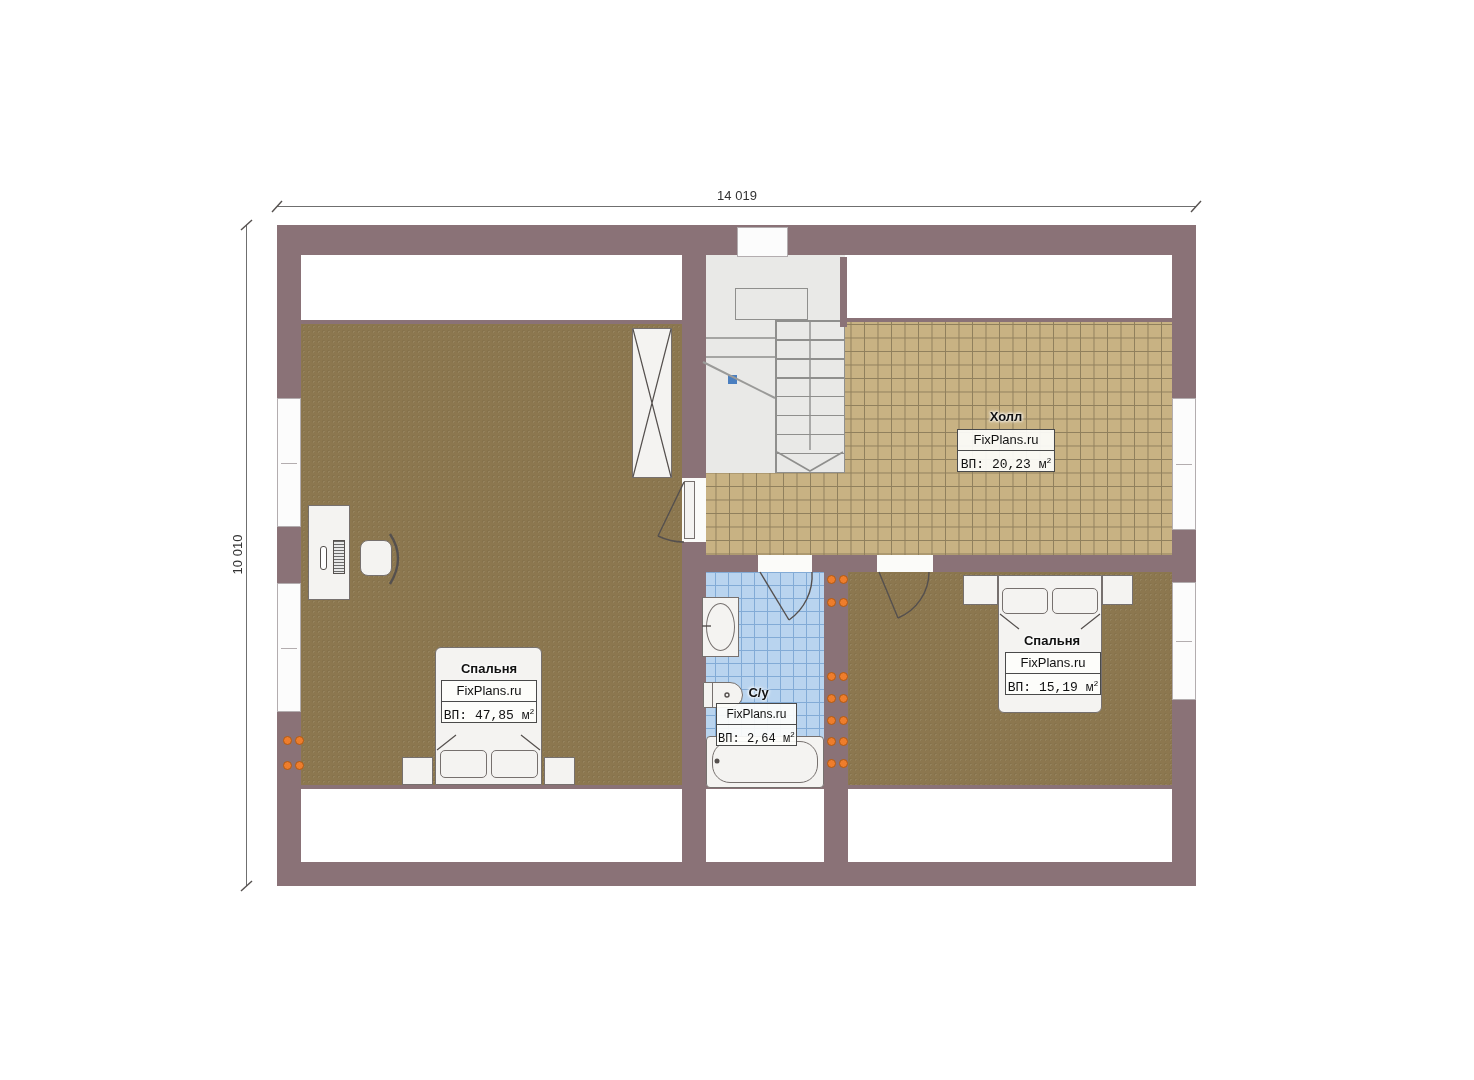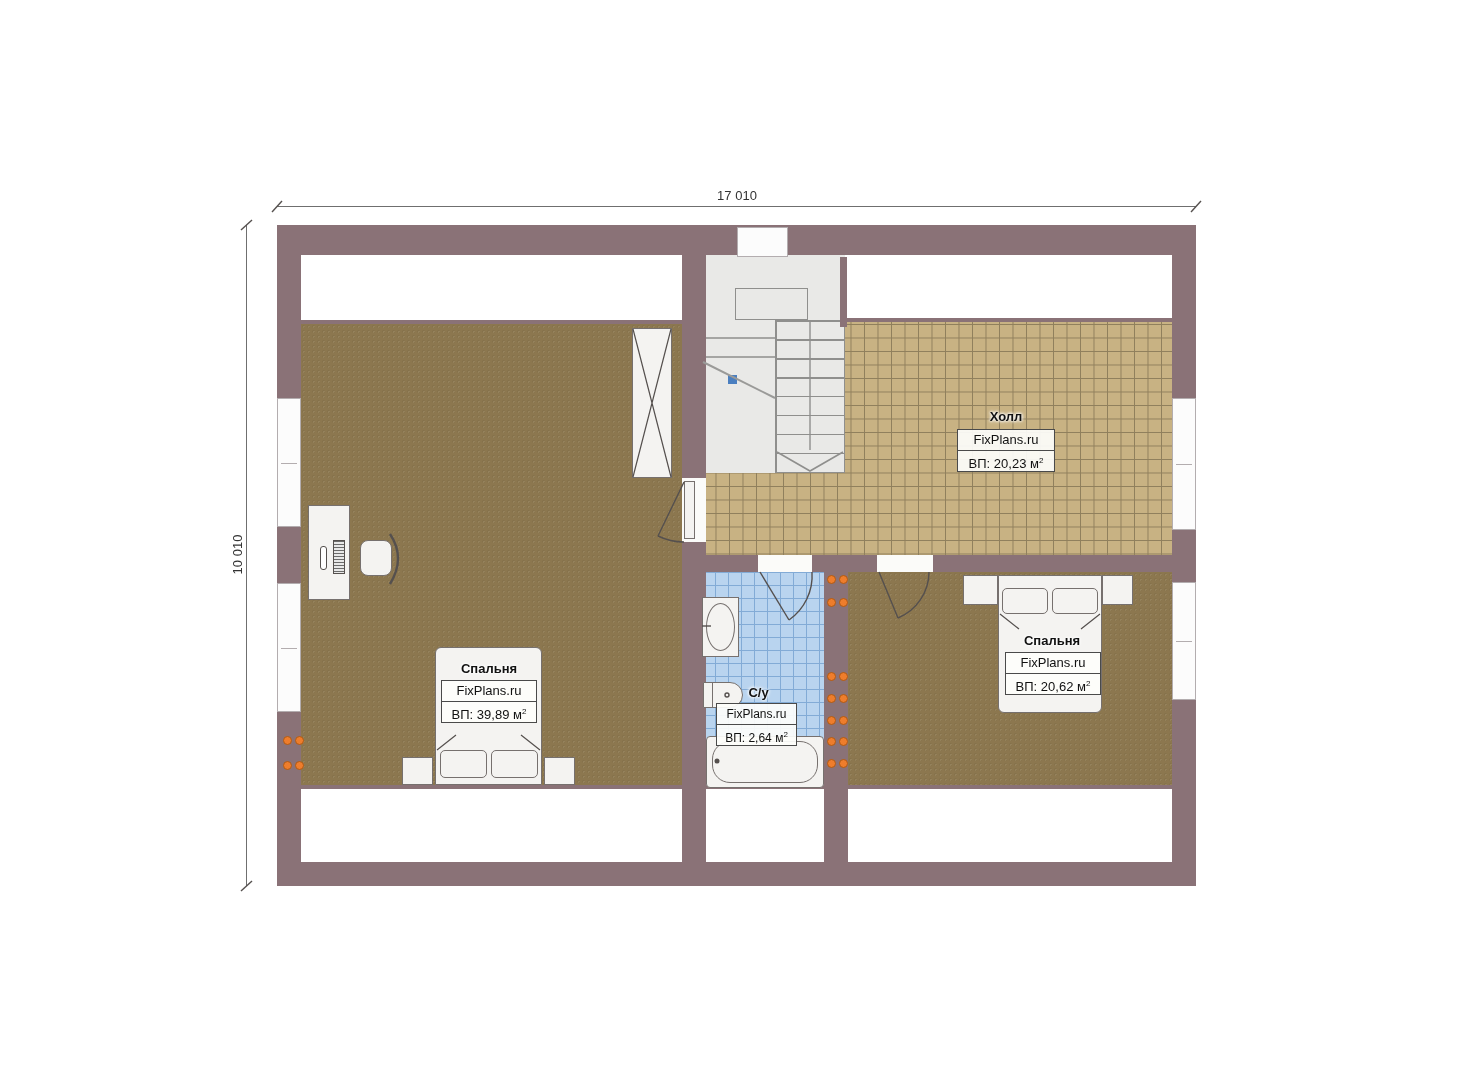--- a/index.html
+++ b/index.html
@@ -27,35 +27,35 @@
   .furn{position:absolute;background:#f4f3f1;border:1.5px solid #76706e;box-sizing:border-box;}
   .marker{position:absolute;background:#4a7fc0;}
   .rad-col{position:absolute;display:flex;flex-direction:column;justify-content:space-between;}
   .rad-row{display:flex;gap:3px;justify-content:center;}
   .rad-dot{width:9px;height:9px;border-radius:50%;background:#ee7d2c;border:1px solid #b05a14;box-sizing:border-box;}
   .label-title{position:absolute;font-weight:bold;font-size:13px;color:#111;text-align:center;
       text-shadow:0 0 3px #fff,0 0 3px #fff,0 0 4px #fff;white-space:nowrap;}
   .label-box{position:absolute;background:rgba(253,253,251,0.93);border:1px solid #4a4a4a;box-sizing:border-box;
       font-size:13px;color:#111;text-align:center;}
   .label-box .row{height:20px;line-height:20px;white-space:nowrap;overflow:hidden;}
-  .label-box .row + .row{border-top:1px solid #4a4a4a;}
+  .label-box .row + .row{border-top:1px solid #4a4a4a;font-family:Liberation Mono, monospace;}
   .label-box.small{font-size:12px;}
   .label-box sup{font-size:8px;}
   .dim-line{position:absolute;background:#6f6f6f;}
   .dim-label{position:absolute;font-size:13px;color:#333;text-align:center;white-space:nowrap;}
   svg.overlay{position:absolute;left:0;top:0;pointer-events:none;}
   .glyph{position:absolute;box-sizing:border-box;}
 </style>
 </head>
 <body>
 
 <div class="canvas">
 
   <div class="dim-line" style="left:277px;top:206px;width:919px;height:1px;"></div>
-  <div class="dim-label" style="left:637px;top:188px;width:200px;">17 010</div>
+  <div class="dim-label" style="left:637px;top:188px;width:200px;">14 019</div>
   <div class="dim-line" style="left:246px;top:225px;width:1px;height:661px;"></div>
   <div class="dim-label" style="left:202px;top:547px;width:70px;transform:rotate(-90deg);transform-origin:center;">10 010</div>
 
   <div class="floor-wood" style="left:301px;top:324px;width:381px;height:461px;"></div>
   <div class="floor-hall" style="left:845px;top:322px;width:327px;height:233px;background-position:-8px -11.5px;"></div>
   <div class="floor-hall" style="left:706px;top:473px;width:141px;height:82px;background-position:-4px -0.5px;"></div>
   <div class="floor-bath" style="left:706px;top:572px;width:118px;height:213px;background-position:-4px 0;"></div>
   <div class="floor-wood" style="left:848px;top:572px;width:324px;height:213px;"></div>
 
   <div class="stair-bg" style="left:706px;top:255px;width:139px;height:218px;"></div>
@@ -200,34 +200,34 @@
 
       <path d="M702,626 L711,626"></path>
       <circle cx="717" cy="761" r="2.5" fill="#55504e" stroke="none"></circle>
       <circle cx="727" cy="695" r="2"></circle>
     </g>
   </svg>
 
   <div class="label-title" style="left:434px;top:661px;width:110px;">Спальня</div>
   <div class="label-box" style="left:441px;top:680px;width:96px;">
     <div class="row">FixPlans.ru</div>
-    <div class="row"><span>ВП: 39,89 м</span><sup>2</sup></div>
+    <div class="row"><span>ВП: 47,85 м</span><sup>2</sup></div>
   </div>
 
   <div class="label-title" style="left:956px;top:409px;width:100px;">Холл</div>
   <div class="label-box" style="left:957px;top:429px;width:98px;">
     <div class="row">FixPlans.ru</div>
     <div class="row"><span>ВП: 20,23 м</span><sup>2</sup></div>
   </div>
 
   <div class="label-title" style="left:726px;top:685px;width:65px;">С/у</div>
   <div class="label-box small" style="left:716px;top:703px;width:81px;">
     <div class="row">FixPlans.ru</div>
     <div class="row"><span>ВП: 2,64 м</span><sup>2</sup></div>
   </div>
 
   <div class="label-title" style="left:1000px;top:633px;width:104px;">Спальня</div>
   <div class="label-box" style="left:1005px;top:652px;width:96px;">
     <div class="row">FixPlans.ru</div>
-    <div class="row"><span>ВП: 20,62 м</span><sup>2</sup></div>
+    <div class="row"><span>ВП: 15,19 м</span><sup>2</sup></div>
   </div>
 
 </div>
 
 </body></html>

